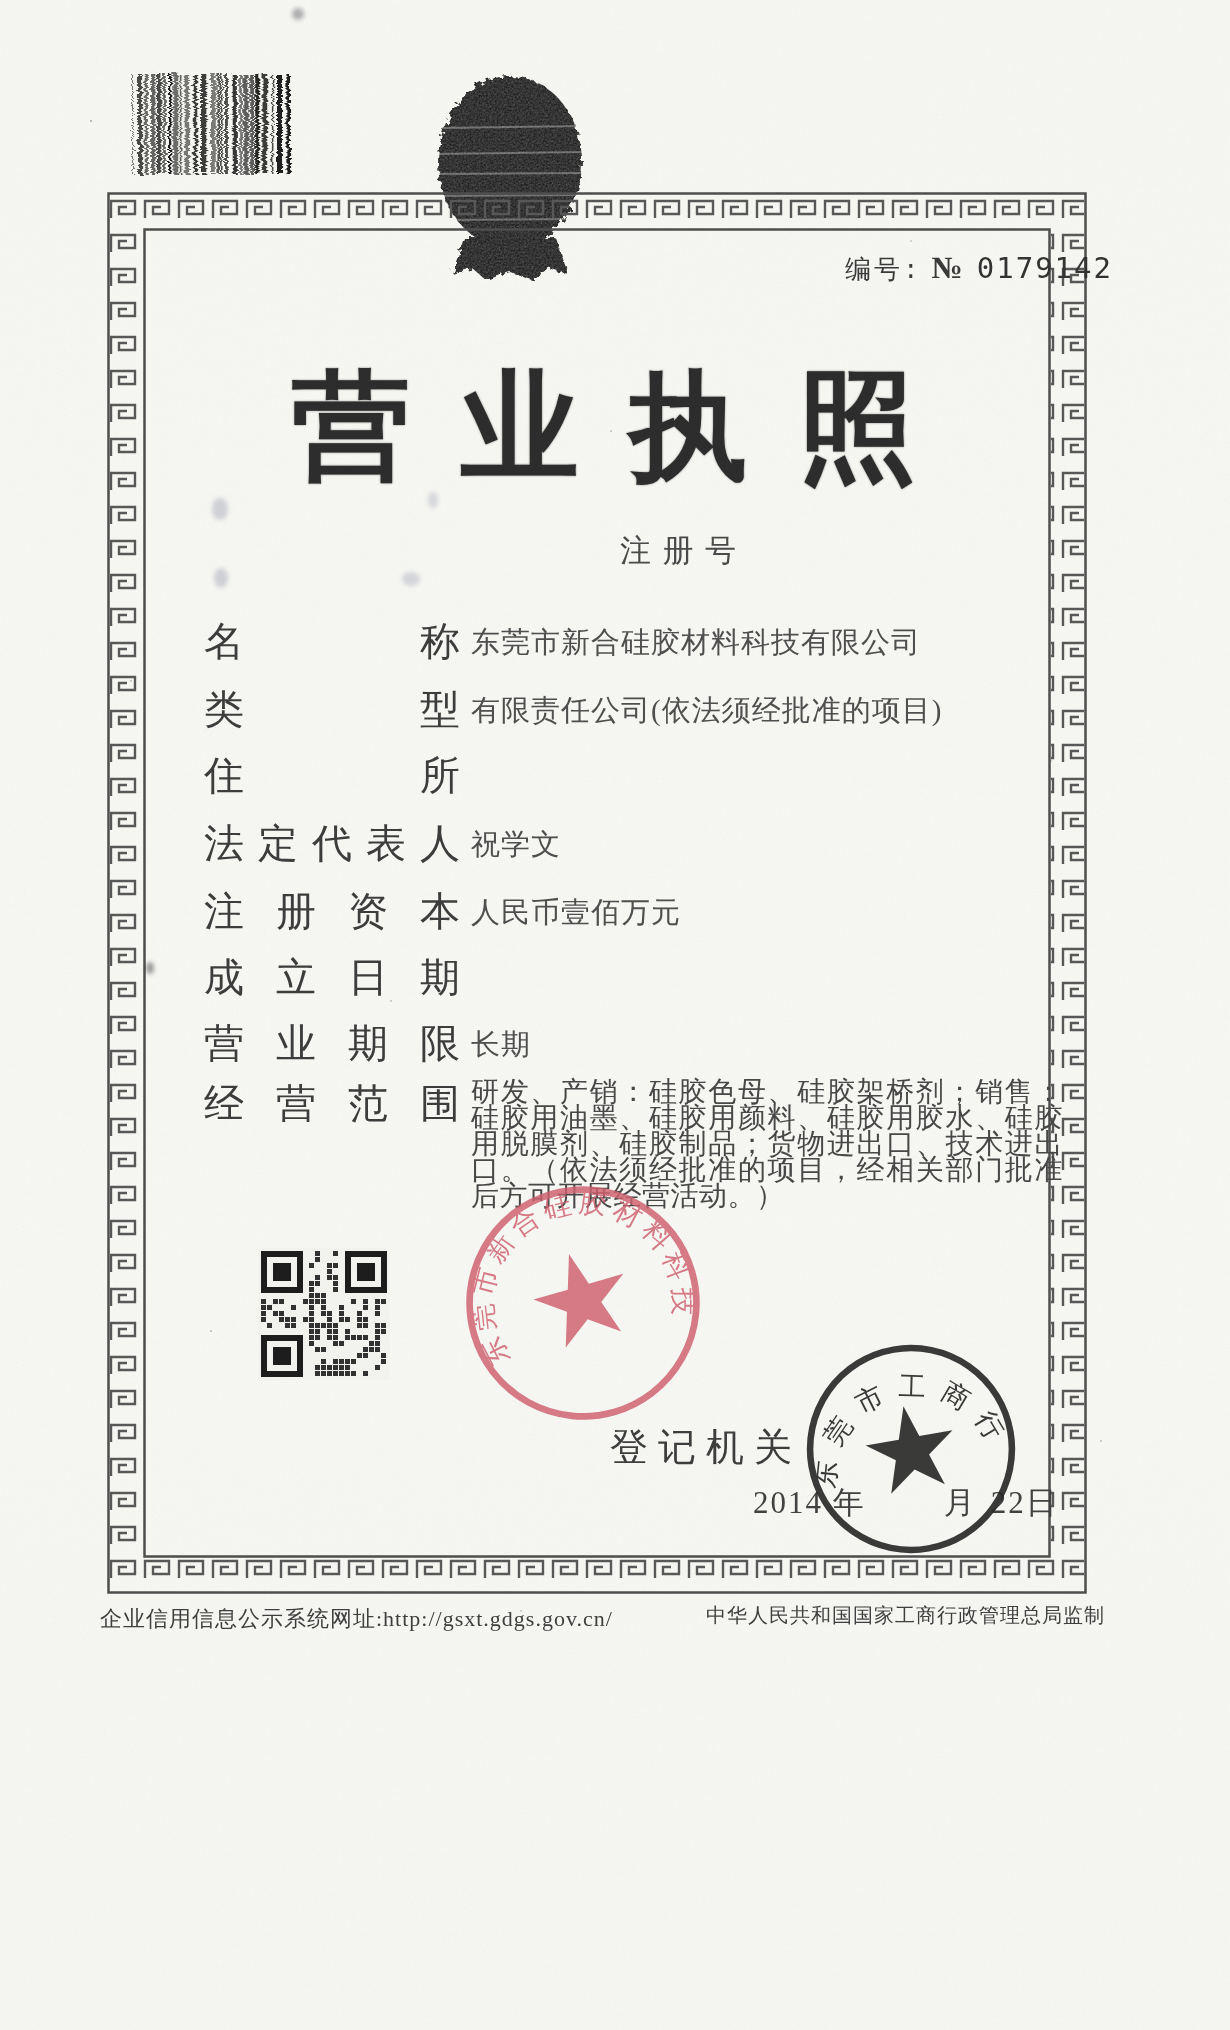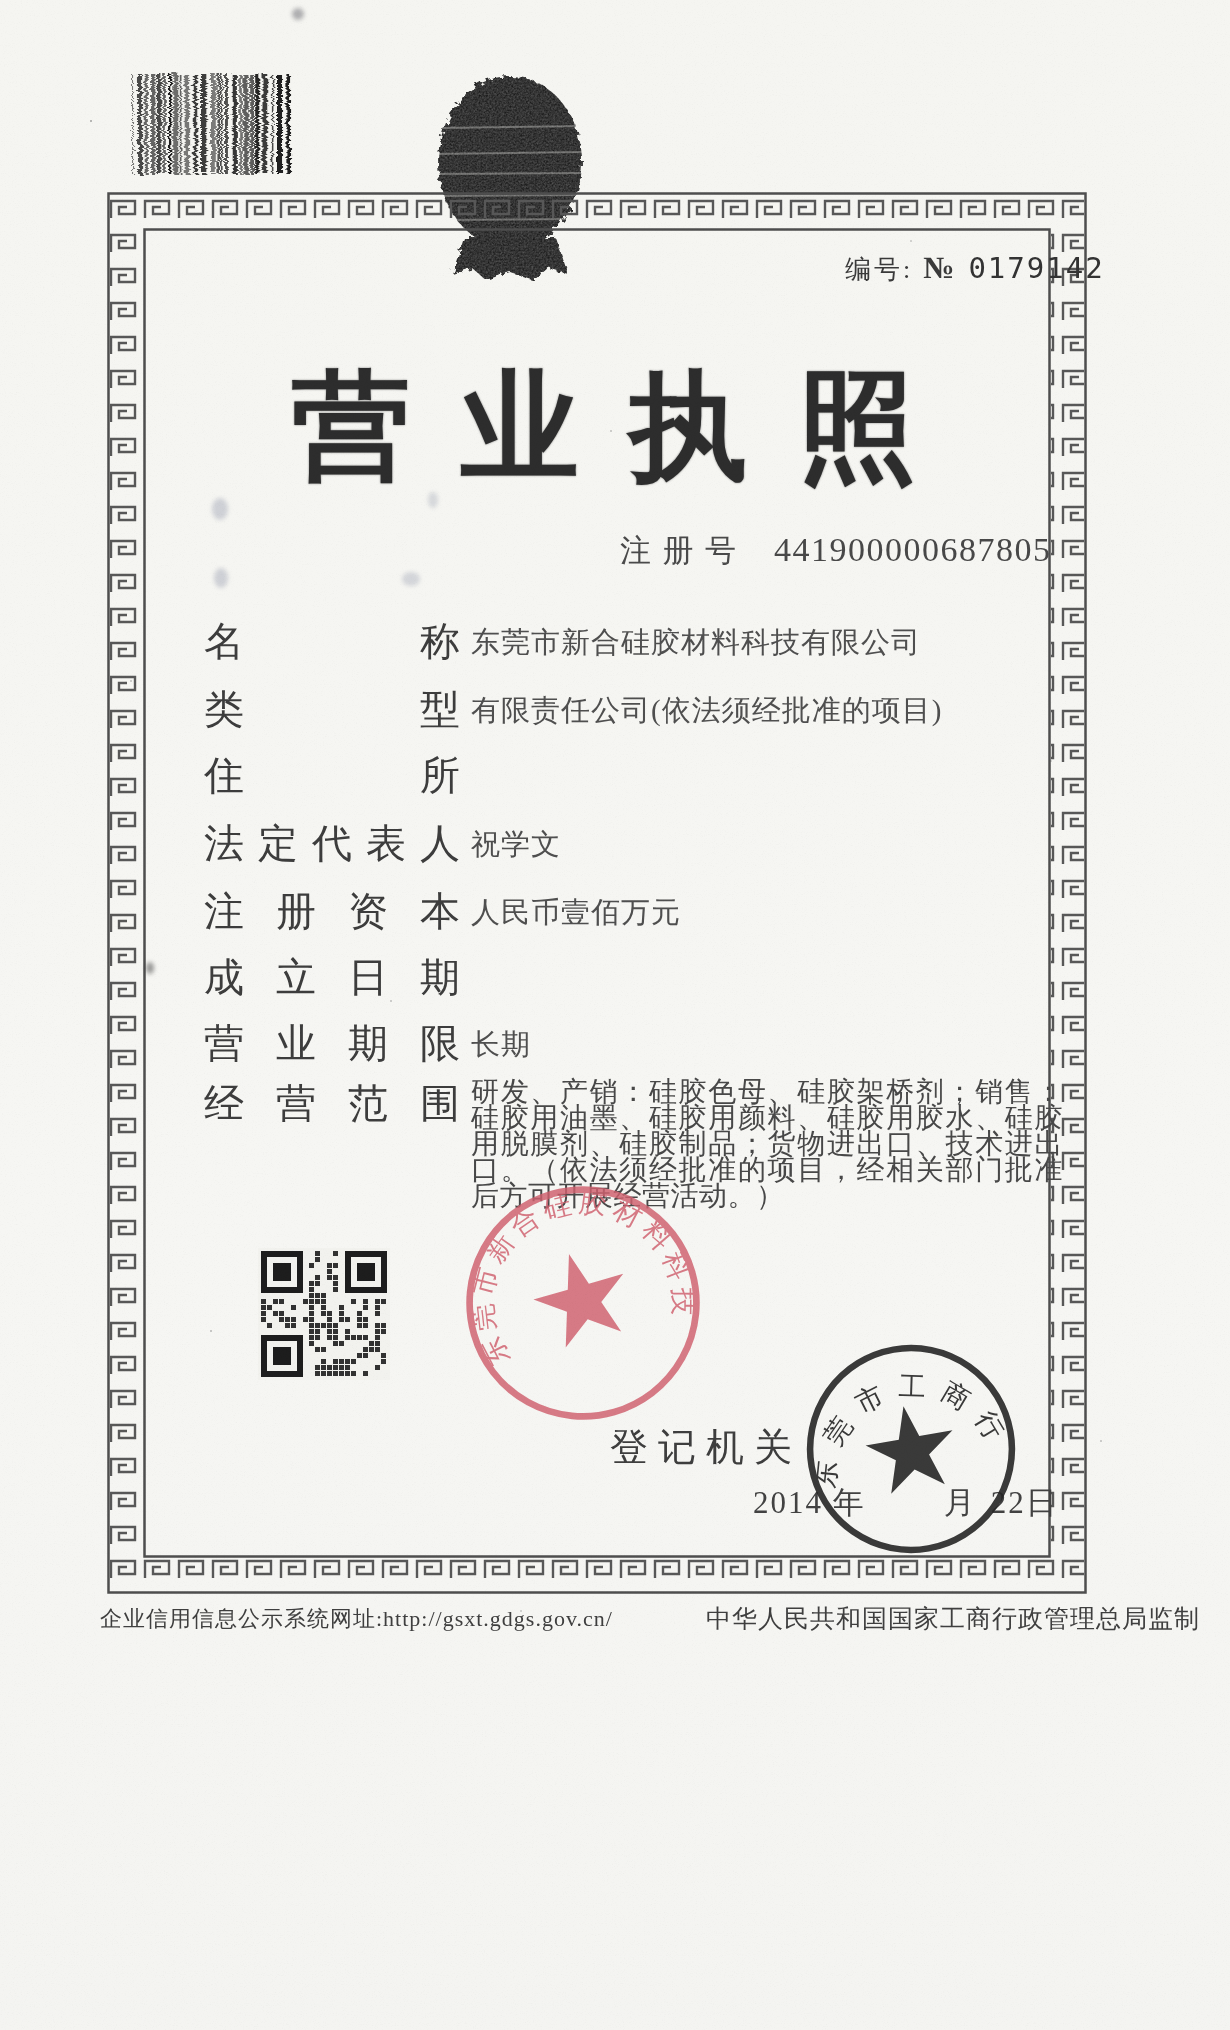--- a/index.html
+++ b/index.html
@@ -4,38 +4,38 @@
 <style>
   html,body{margin:0;padding:0;}
   body{background:#e8e8e6;font-family:"Liberation Serif",serif;}
   .page{position:relative;width:1230px;height:2030px;margin:0 auto;overflow:hidden;
         background:linear-gradient(180deg,#f5f5f1 0%,#f6f6f3 60%,#f4f4f1 100%);}
   .abs{position:absolute;}
   
   
   .spread{display:flex;justify-content:space-between;}
   .serial{display:flex;align-items:baseline;color:#3a3a3a;}
-  .serial .lbl{font-family:Liberation Serif, serif;font-size:26px;letter-spacing:3px;}
+  .serial .lbl{font-family:Liberation Mono, monospace;font-size:26px;letter-spacing:3px;}
   .serial .nosign{font-size:31px;font-weight:bold;margin:0 14px 0 10px;font-family:"Liberation Serif",serif;}
   .serial .num{font-size:29px;font-family:"DejaVu Sans Mono",monospace;letter-spacing:2px;color:#333;}
   .title{font-family:"Liberation Sans",sans-serif;font-weight:bold;font-size:118px;color:#2d2d2d;
          text-shadow:0 0 2px rgba(45,45,45,.65);}
   .regline{display:flex;align-items:baseline;color:#474747;}
   .regline .lbl{width:116px;font-size:31px;color:#4a4a4a;}
   .regline .num{margin-left:38px;font-size:34px;letter-spacing:1.5px;color:#484848;}
   .frow{position:absolute;left:204px;display:flex;align-items:flex-start;}
   .flabel{width:256px;font-size:40px;color:#3d3d3d;flex:none;}
   .fvalue{margin-left:11px;font-size:29px;color:#4f4f4f;padding-top:9px;letter-spacing:1px;white-space:nowrap;}
   .fvalue.scope{font-size:28px;line-height:26px;width:592px;white-space:normal;letter-spacing:.5px;
                 text-align:justify;color:#484848;padding-top:3px;}
   .registry-label{font-size:38px;color:#3e3e3e;}
   .dateline{display:flex;align-items:center;font-size:31px;color:#424242;letter-spacing:2px;}
   .dateline .m{margin-left:78px;} .dateline .d{margin-left:14px;}
   .footer{font-size:22px;color:#3f3f3f;letter-spacing:1px;}
-  .footer.right{font-size:25px;}
+  .footer.right{font-size:20px;}
   .smudge{position:absolute;border-radius:50%;filter:blur(2px);}
   .dotfield{position:absolute;width:2px;height:2px;border-radius:50%;background:rgba(80,80,80,.5);
     box-shadow:180px 40px 0 rgba(90,90,90,.4), 520px 310px 0 rgba(90,90,90,.35),
       820px 120px 0 rgba(90,90,90,.3), 40px 560px 0 rgba(90,90,90,.35),
       960px 640px 0 rgba(90,90,90,.3), 300px 880px 0 rgba(90,90,90,.35),
       700px 1060px 0 rgba(90,90,90,.3), 120px 1210px 0 rgba(90,90,90,.4),
       1010px 1320px 0 rgba(90,90,90,.35), 430px 1490px 0 rgba(90,90,90,.3);}
   svg text{font-family:"Liberation Sans",sans-serif;}
 </style>
 </head>
@@ -140,21 +140,20 @@
       <span>执</span>
       <span>照</span>
     </div>
 
   <div class="abs regline" style="left:620px;top:530px;">
     <span class="lbl spread">
         <span>注</span>
         <span>册</span>
         <span>号</span>
       </span>
-    <span class="num">441900000687805</span>
   </div>
 
   <div class="smudge" style="left:212px;top:498px;width:16px;height:22px;background:rgba(90,100,130,.25);"></div>
   <div class="smudge" style="left:428px;top:492px;width:10px;height:16px;background:rgba(90,100,130,.2);"></div>
   <div class="smudge" style="left:214px;top:568px;width:14px;height:20px;background:rgba(90,100,130,.25);"></div>
   <div class="smudge" style="left:402px;top:572px;width:18px;height:14px;background:rgba(90,100,130,.22);"></div>
   <div class="smudge" style="left:292px;top:8px;width:12px;height:12px;background:rgba(70,70,80,.4);"></div>
   <div class="smudge" style="left:146px;top:962px;width:8px;height:12px;background:rgba(60,60,60,.5);"></div>
 
   <div>

